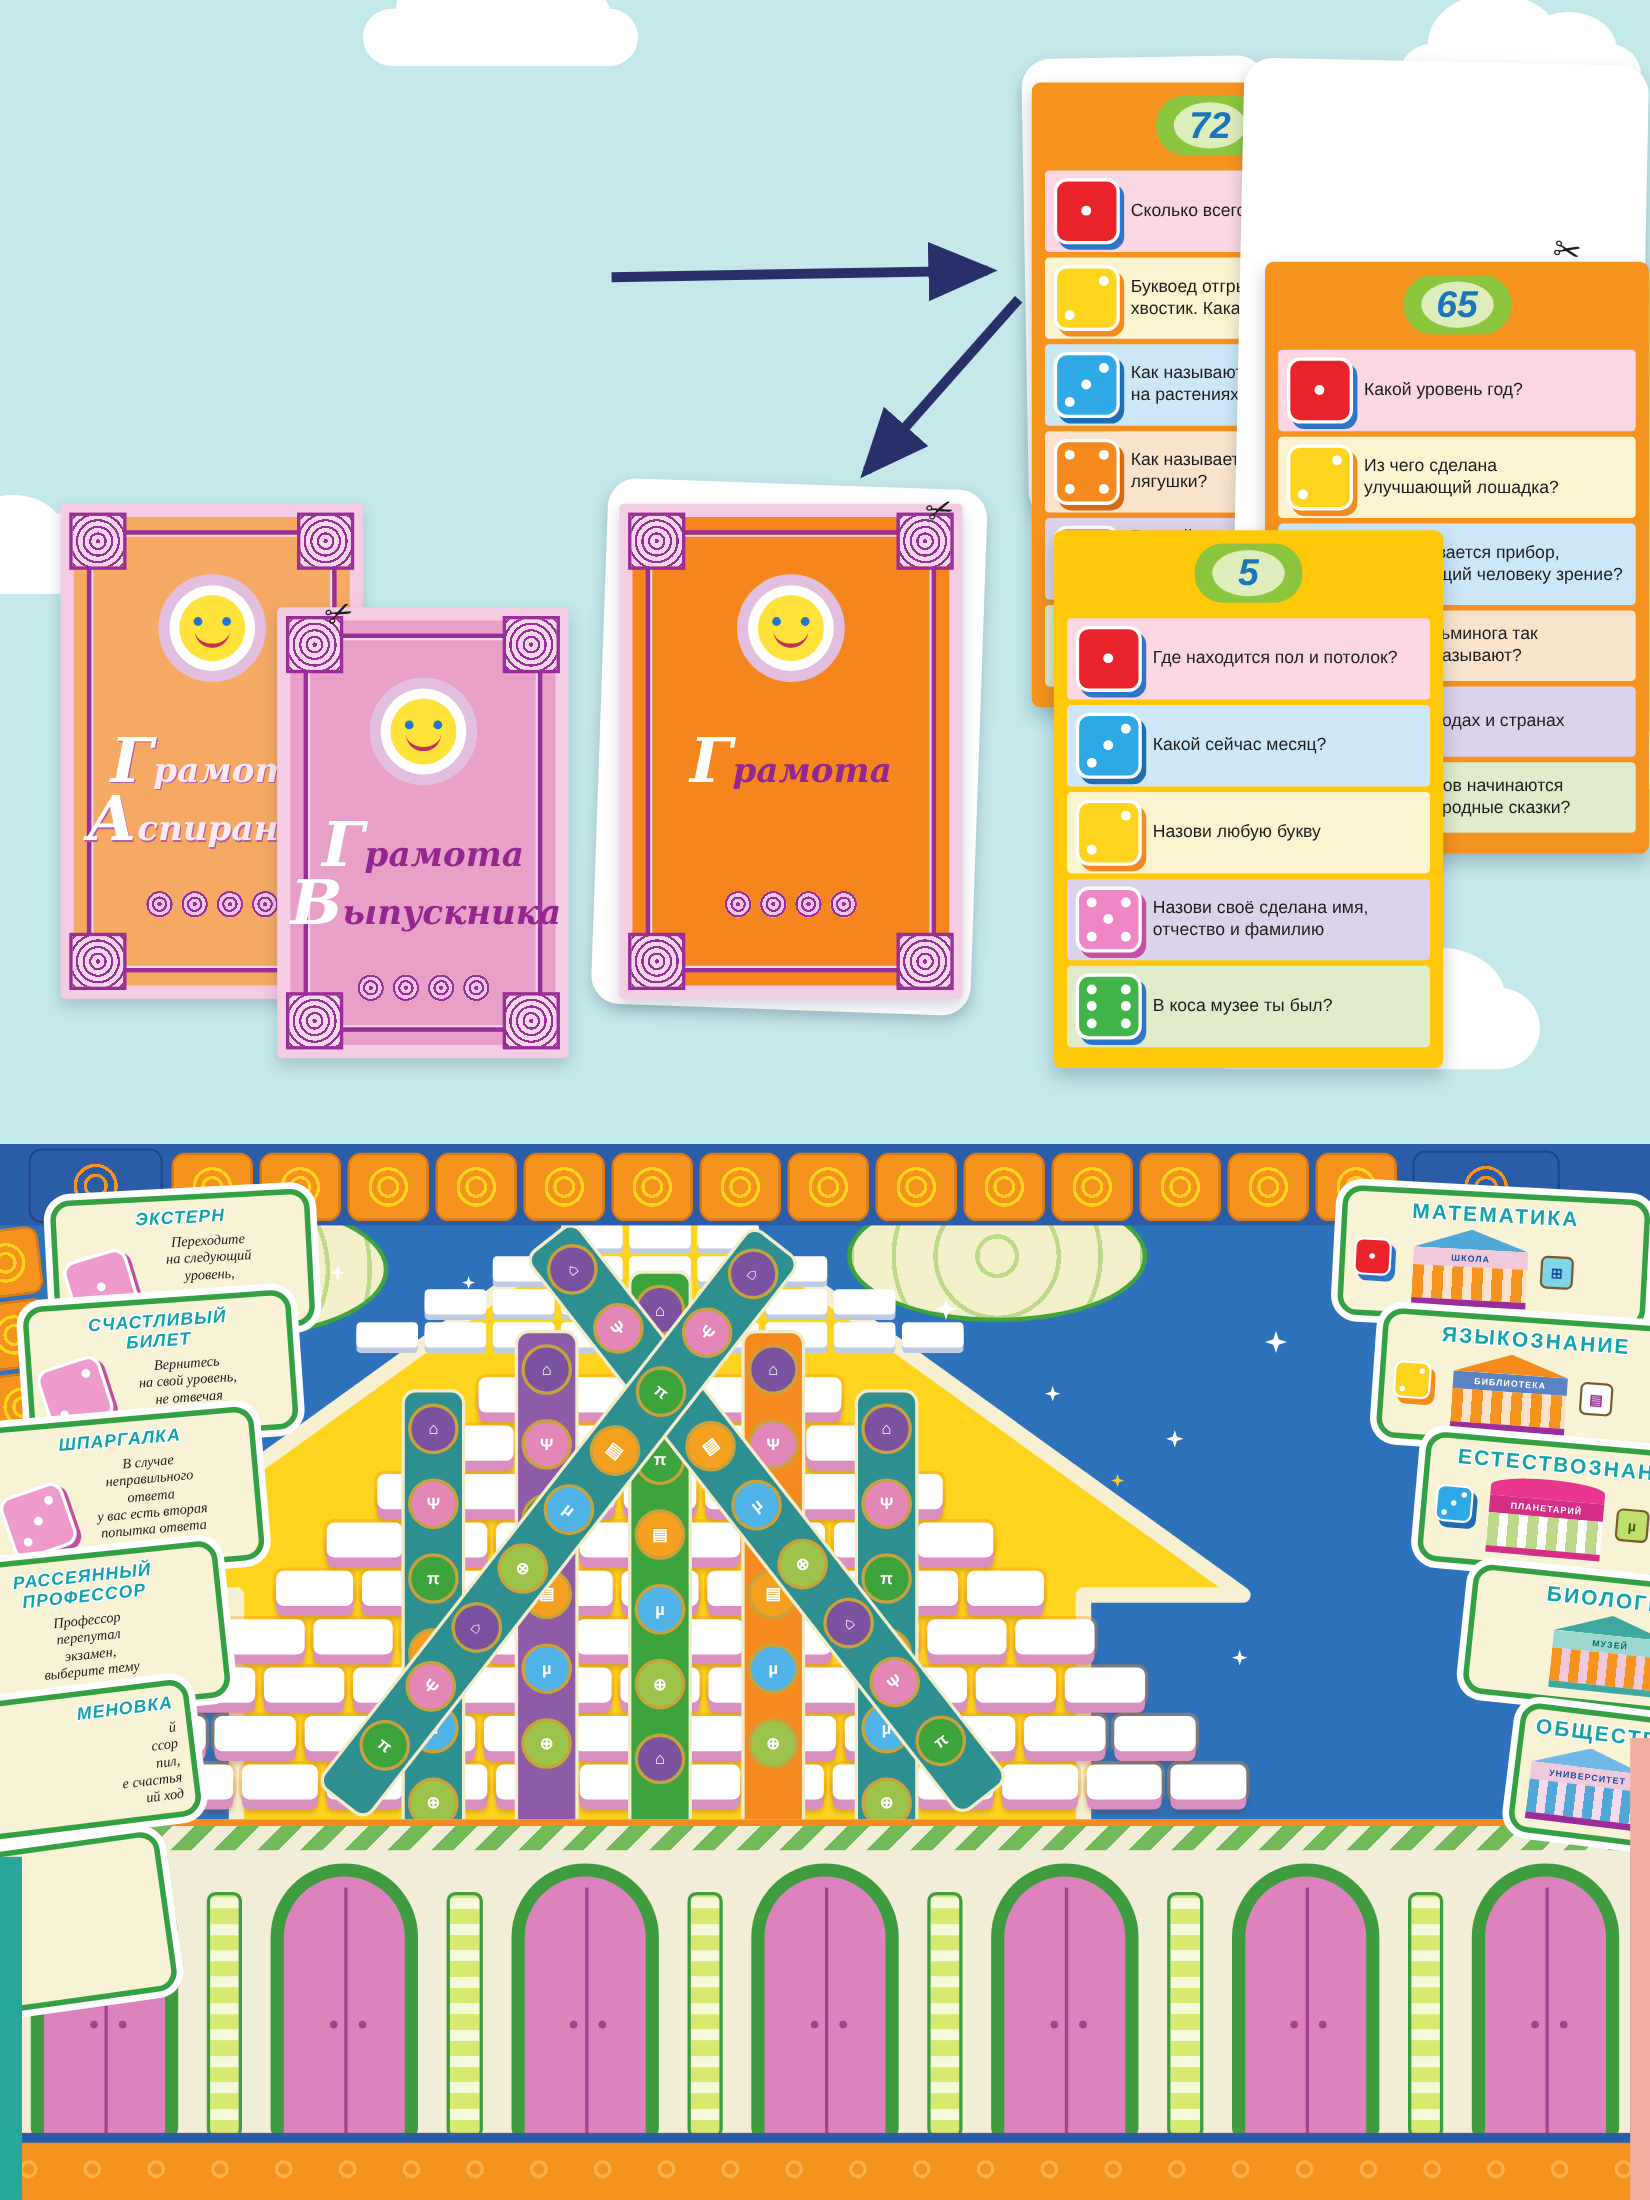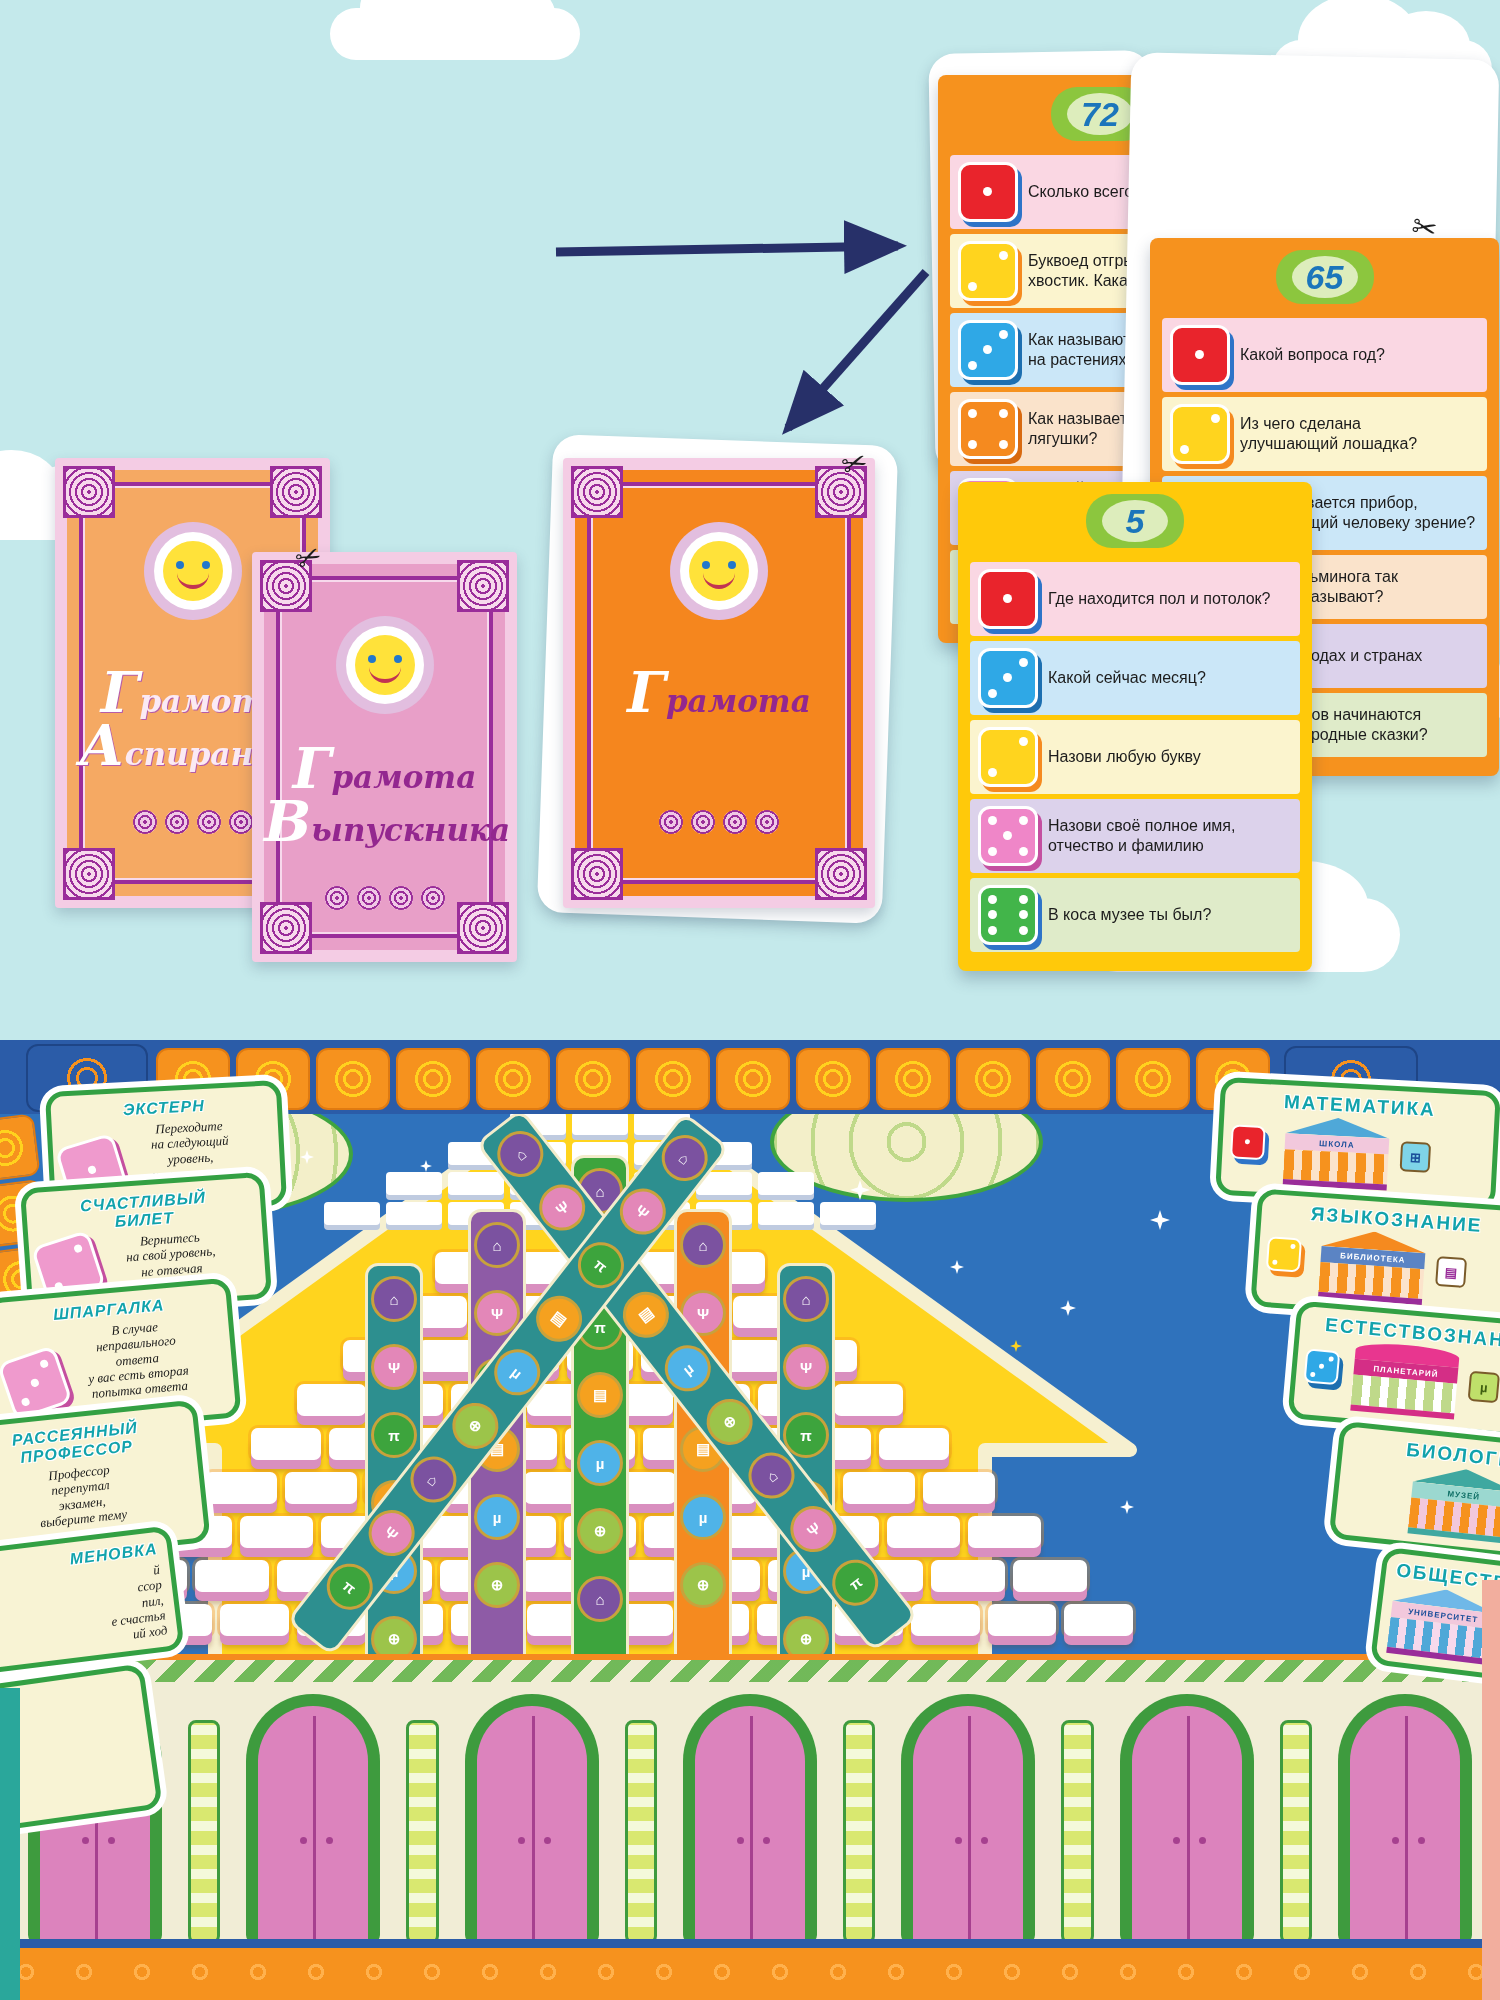--- a/index.html
+++ b/index.html
@@ -216,21 +216,21 @@
       <span></span>
       </div>
   </div>
 
   <div class="qcard orange" style="left:1150px;top:238px;width:325px;z-index:4;">
     <div class="qbadge">
         <b>65</b>
       </div>
     <div class="qrow bg1">
       <span class="die" data-pips="1"><i style="grid-area: 2 / 2;"></i></span>
-      <span>Какой вопроса год?</span>
+      <span>Какой уровень год?</span>
       </div>
     <div class="qrow bg2">
       <span class="die" data-pips="2"><i style="grid-area: 1 / 3;"></i><i style="grid-area: 3 / 1;"></i></span>
       <span>Из чего сделана
 улучшающий лошадка?</span>
       </div>
     <div class="qrow bg3">
       <span class="die" data-pips="3"><i style="grid-area: 1 / 3;"></i><i style="grid-area: 2 / 2;"></i><i style="grid-area: 3 / 1;"></i></span>
       <span>Как называется прибор,
 улучшающий человеку зрение?</span>
@@ -258,21 +258,21 @@
     <div class="qrow bg3">
       <span class="die" data-pips="3"><i style="grid-area: 1 / 3;"></i><i style="grid-area: 2 / 2;"></i><i style="grid-area: 3 / 1;"></i></span>
       <span>Какой сейчас месяц?</span>
       </div>
     <div class="qrow bg2">
       <span class="die" data-pips="2"><i style="grid-area: 1 / 3;"></i><i style="grid-area: 3 / 1;"></i></span>
       <span>Назови любую букву</span>
       </div>
     <div class="qrow bg5">
       <span class="die" data-pips="5"><i style="grid-area: 1 / 1;"></i><i style="grid-area: 1 / 3;"></i><i style="grid-area: 2 / 2;"></i><i style="grid-area: 3 / 1;"></i><i style="grid-area: 3 / 3;"></i></span>
-      <span>Назови своё полное имя,
+      <span>Назови своё сделана имя,
 отчество и фамилию</span>
       </div>
     <div class="qrow bg6">
       <span class="die" data-pips="6"><i style="grid-area: 1 / 1;"></i><i style="grid-area: 1 / 3;"></i><i style="grid-area: 2 / 1;"></i><i style="grid-area: 2 / 3;"></i><i style="grid-area: 3 / 1;"></i><i style="grid-area: 3 / 3;"></i></span>
       <span>В коса музее ты был?</span>
       </div>
   </div>
 
   <div class="cert c1" style="left:55px;top:458px;width:251px;height:426px;z-index:2;">
     <div class="frame"></div>

